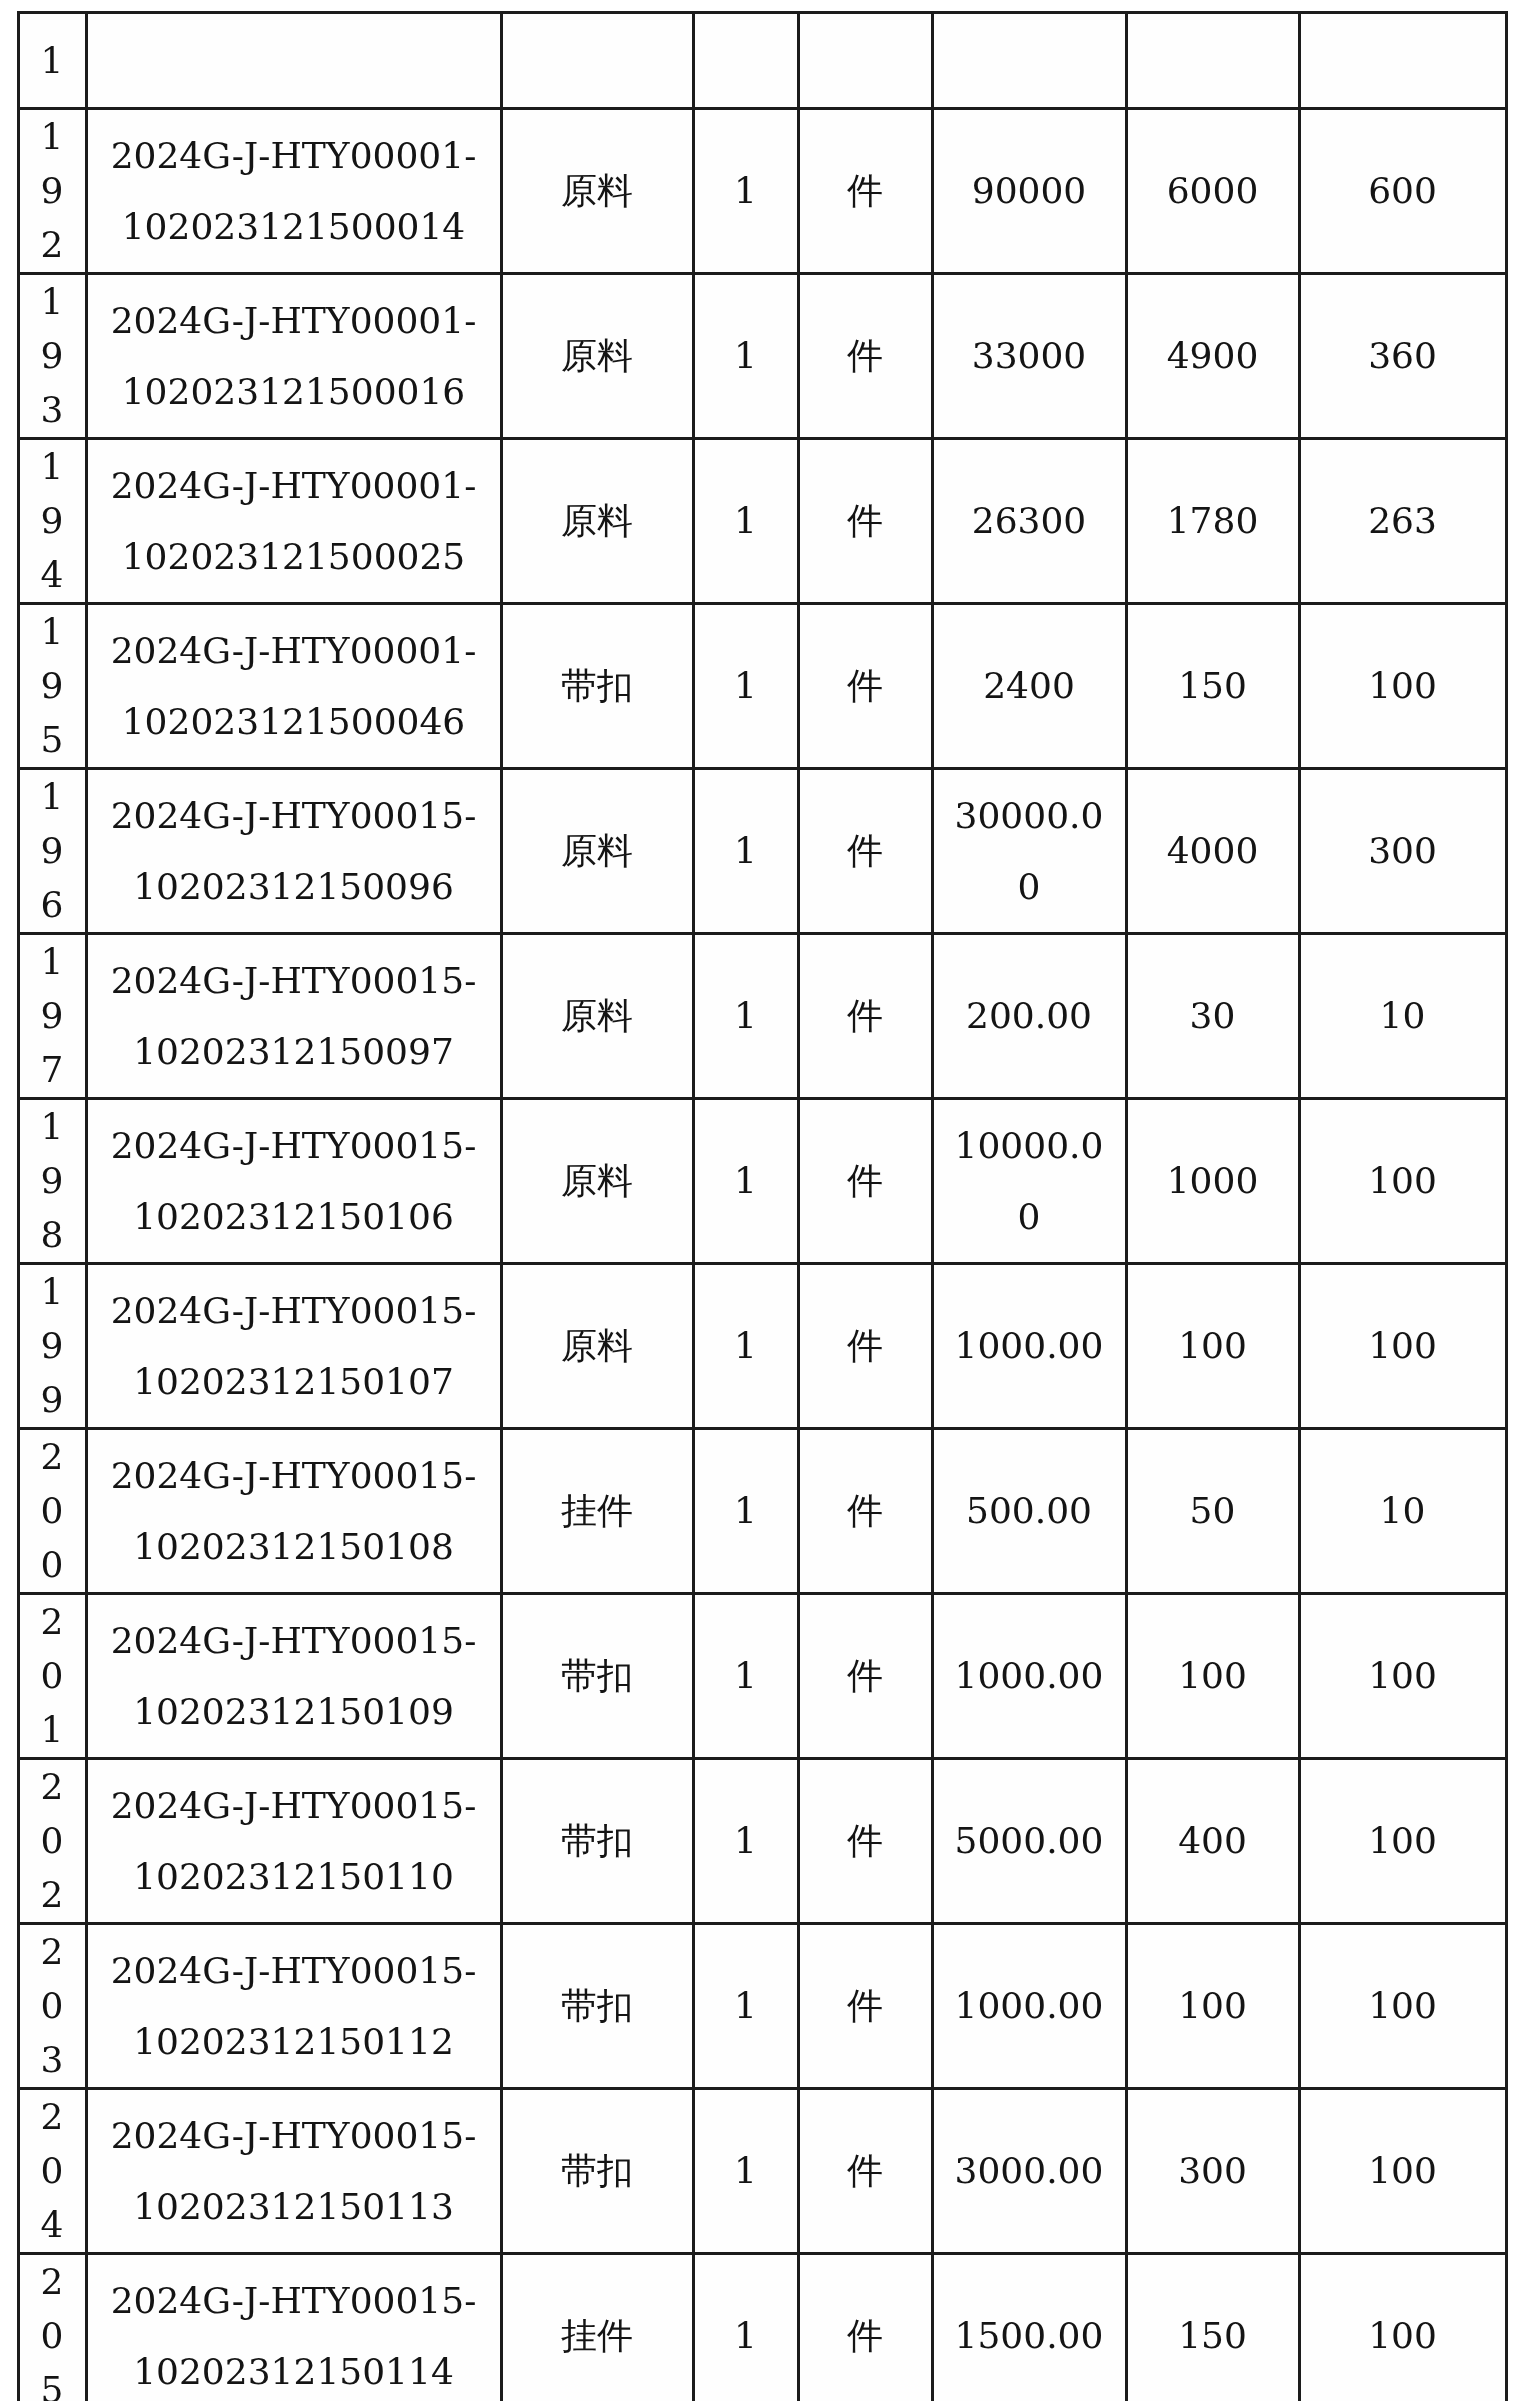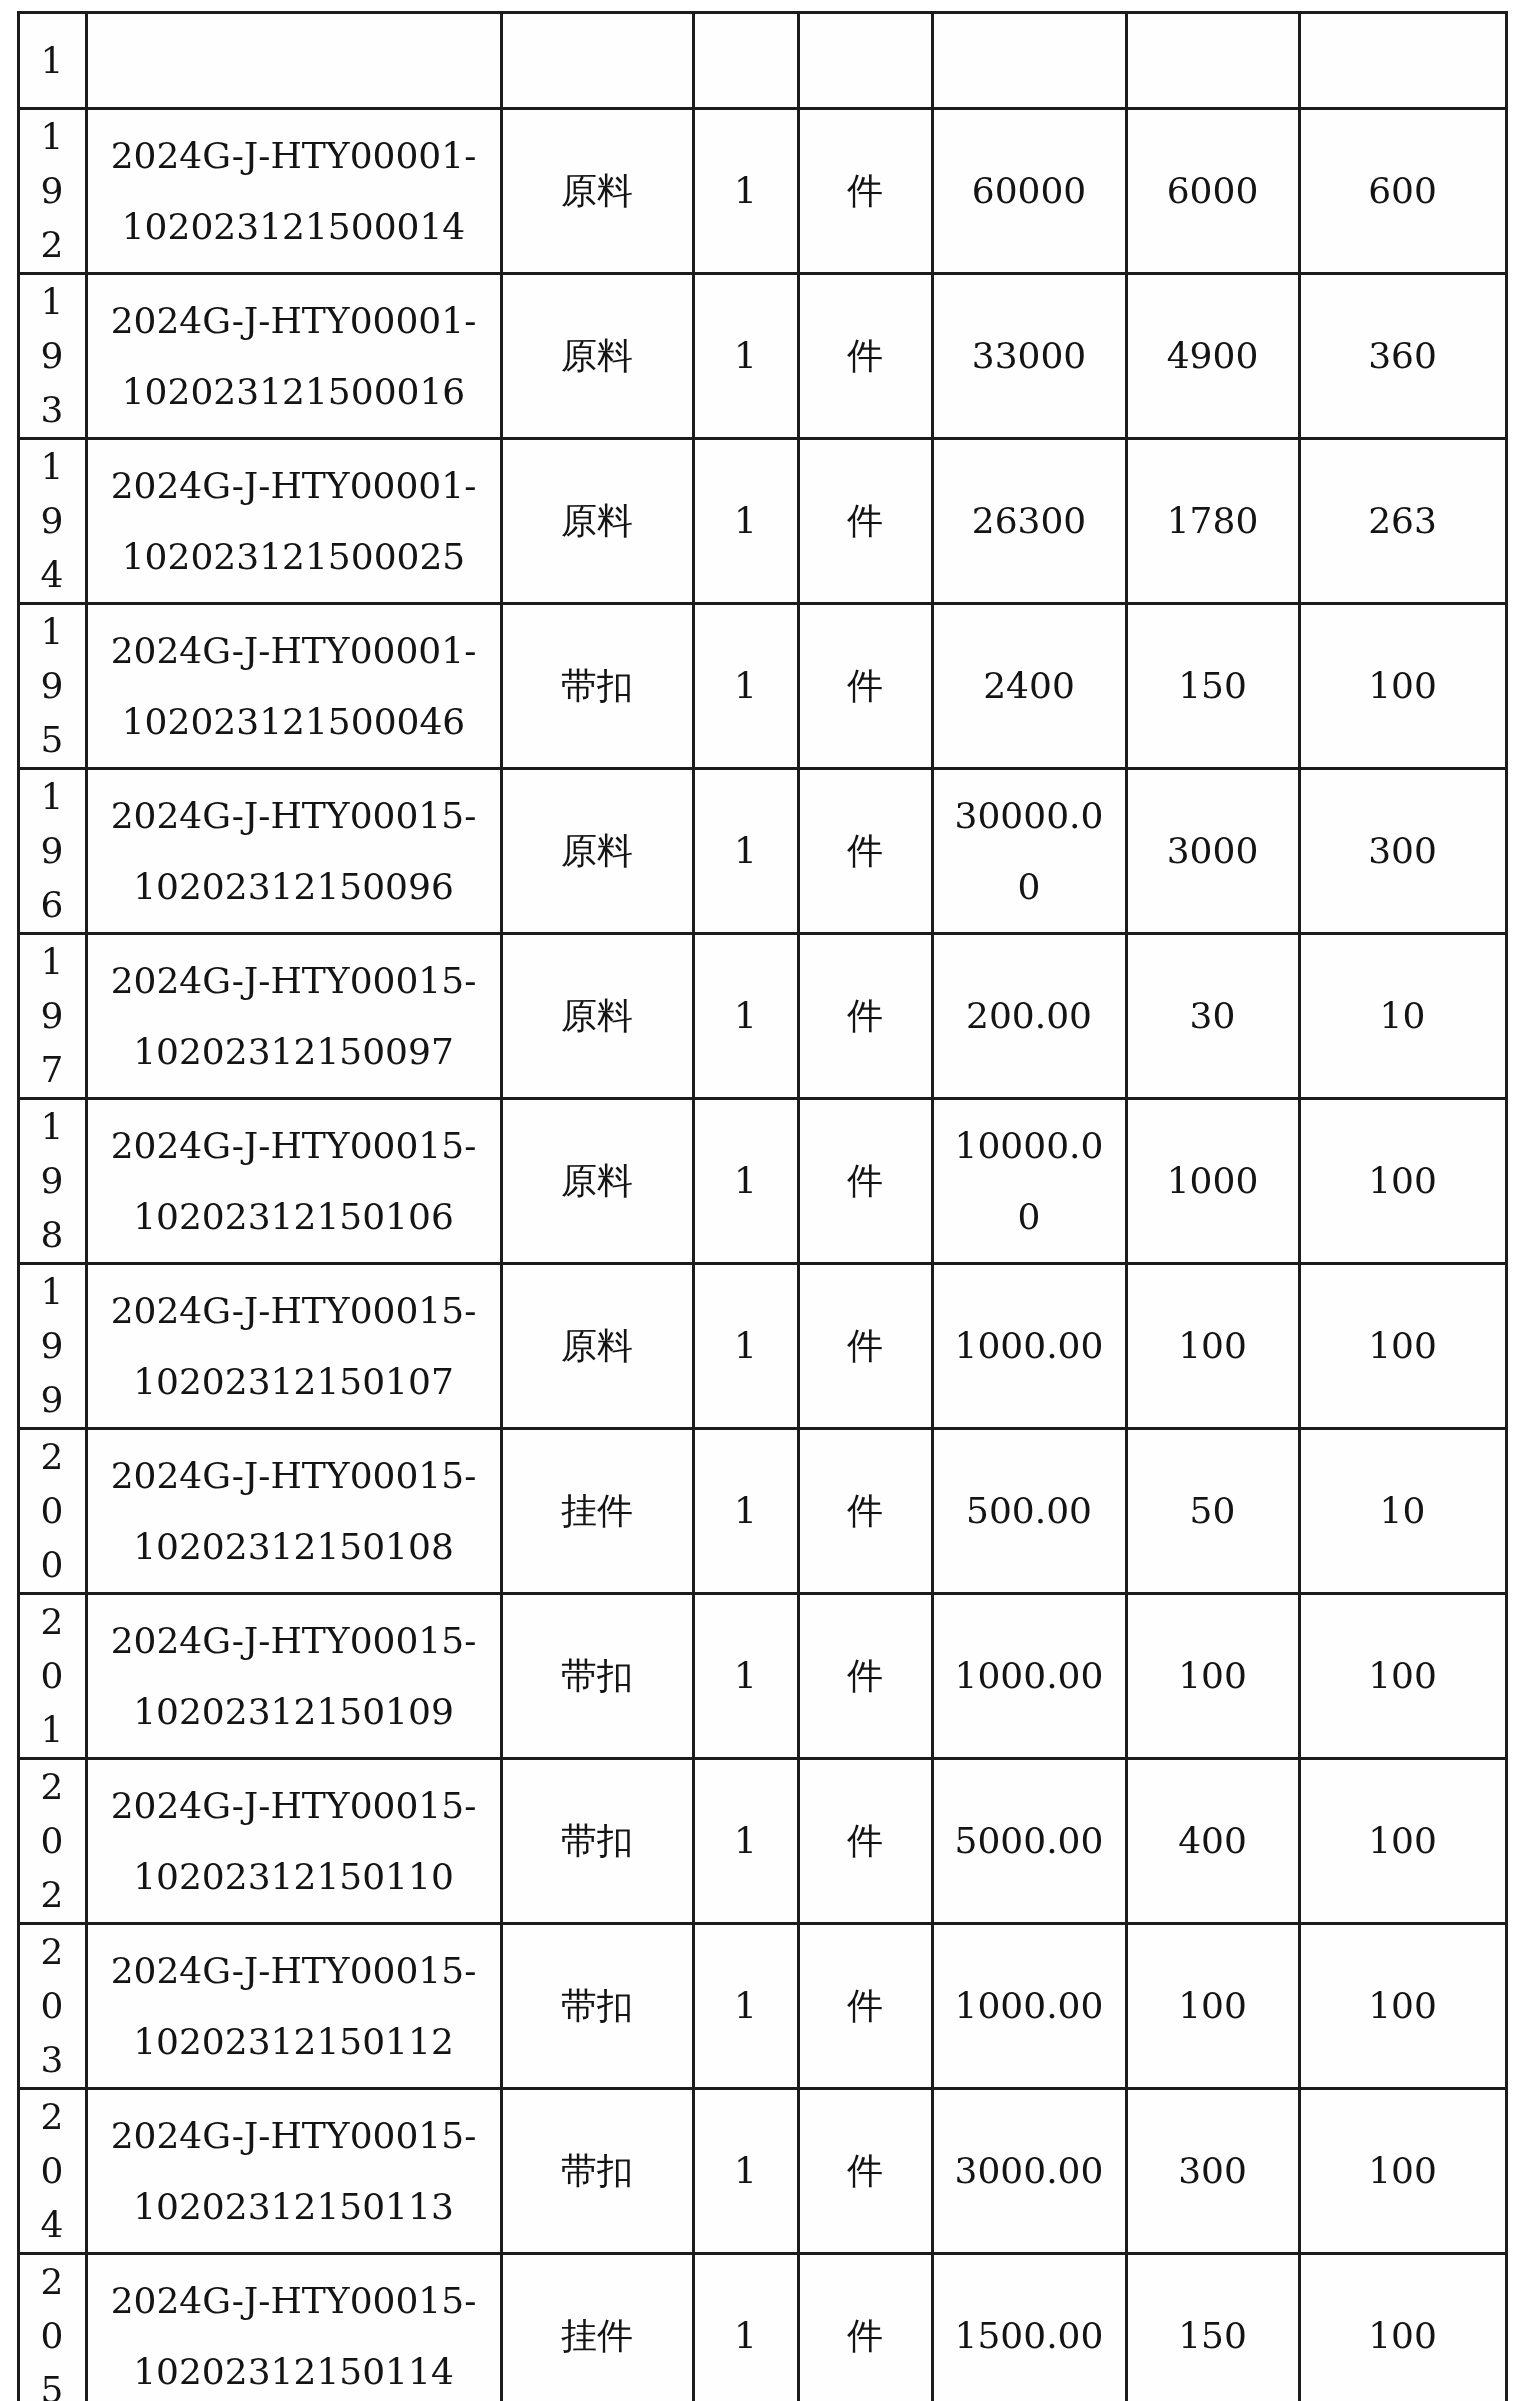--- a/index.html
+++ b/index.html
@@ -56,21 +56,21 @@
         <td></td>
         <td></td>
         <td></td>
       </tr>
       <tr class="data-row">
         <td class="no-cell">1<br>9<br>2</td>
         <td>2024G-J-HTY00001-<br>102023121500014</td>
         <td>原料</td>
         <td>1</td>
         <td>件</td>
-        <td>60000</td>
+        <td>90000</td>
         <td>6000</td>
         <td>600</td>
       </tr>
       <tr class="data-row">
         <td class="no-cell">1<br>9<br>3</td>
         <td>2024G-J-HTY00001-<br>102023121500016</td>
         <td>原料</td>
         <td>1</td>
         <td>件</td>
         <td>33000</td>
@@ -97,21 +97,21 @@
         <td>150</td>
         <td>100</td>
       </tr>
       <tr class="data-row">
         <td class="no-cell">1<br>9<br>6</td>
         <td>2024G-J-HTY00015-<br>10202312150096</td>
         <td>原料</td>
         <td>1</td>
         <td>件</td>
         <td>30000.0<br>0</td>
-        <td>3000</td>
+        <td>4000</td>
         <td>300</td>
       </tr>
       <tr class="data-row">
         <td class="no-cell">1<br>9<br>7</td>
         <td>2024G-J-HTY00015-<br>10202312150097</td>
         <td>原料</td>
         <td>1</td>
         <td>件</td>
         <td>200.00</td>
         <td>30</td>

